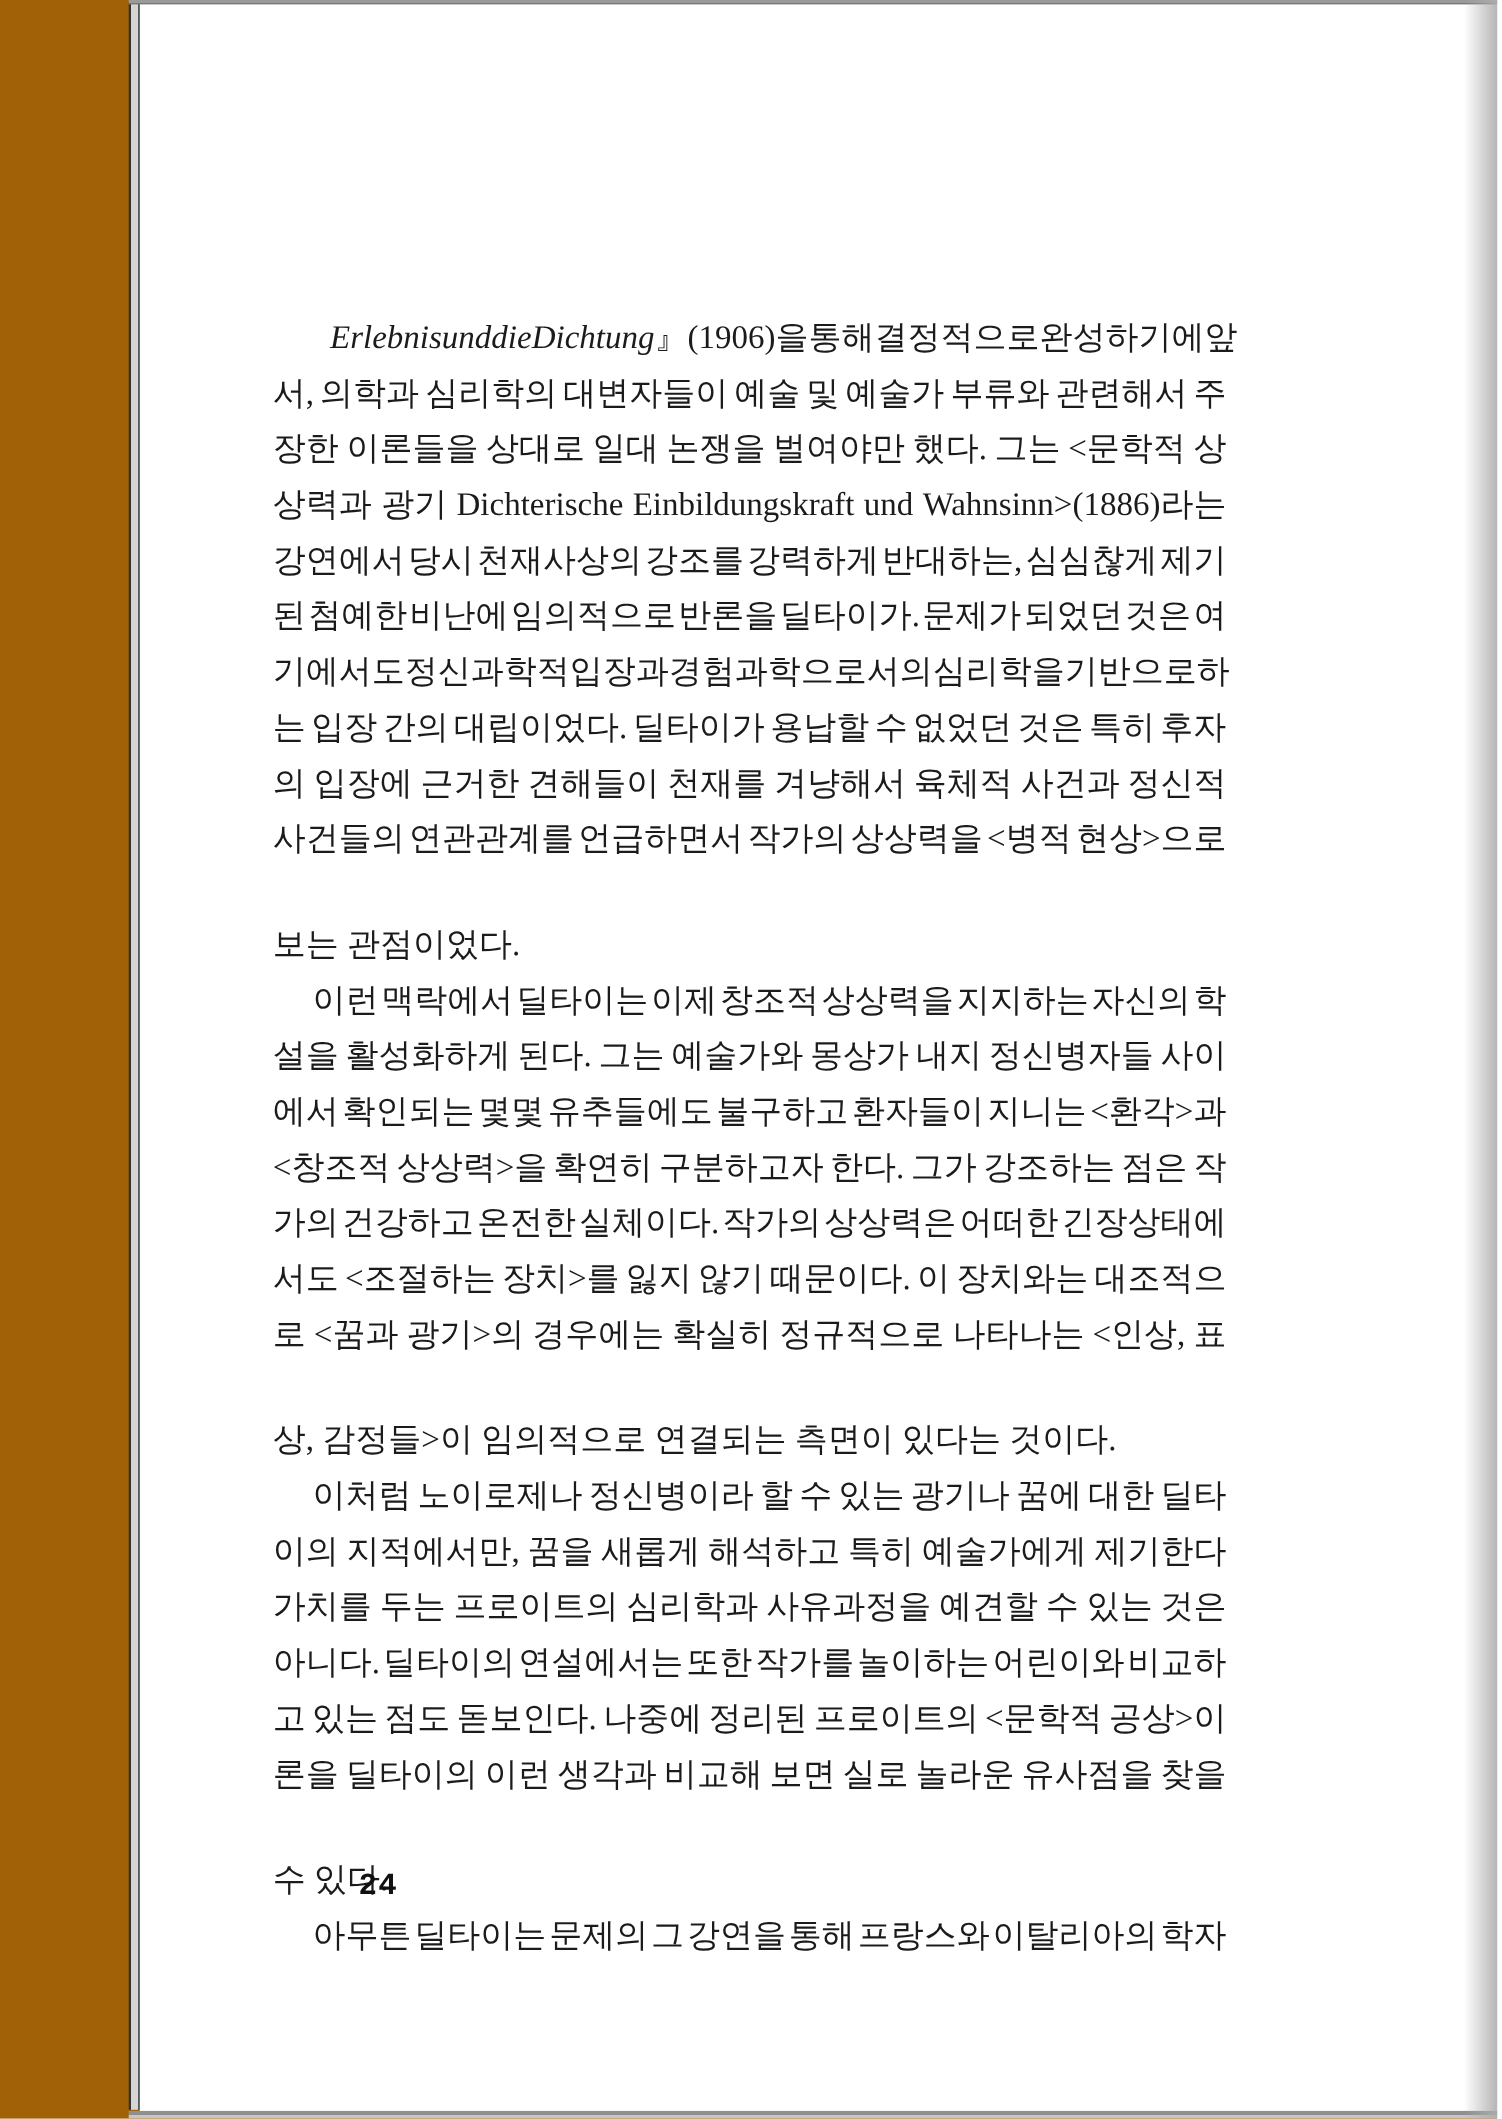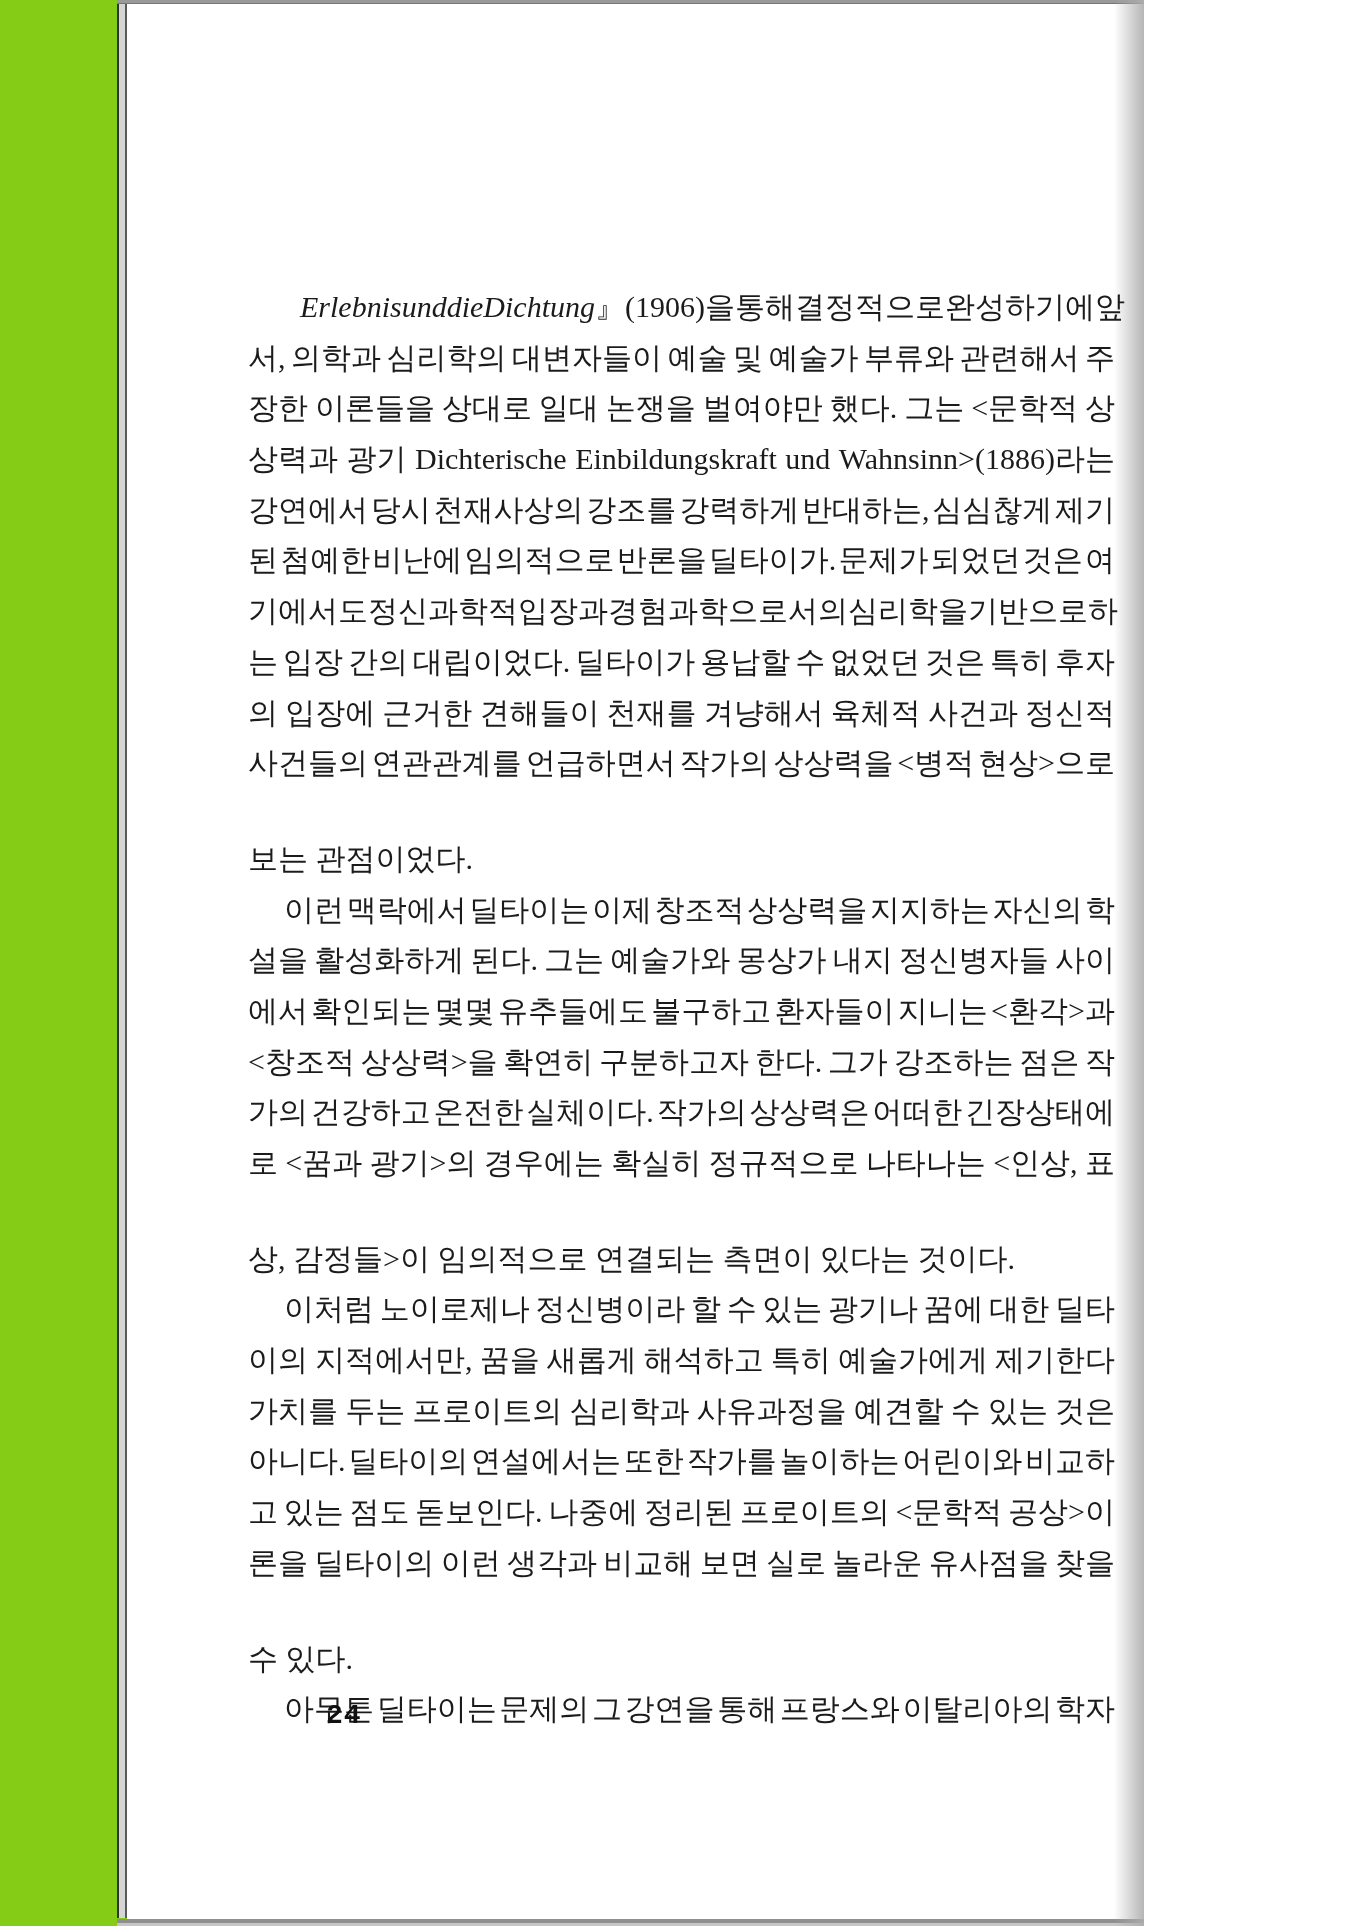--- a/index.html
+++ b/index.html
@@ -1,19 +1,19 @@
 <!DOCTYPE html>
 <html><head>
 <meta charset="utf-8">
 <style>
   html,body{margin:0;padding:0;}
   .stage{
     position:relative;
-    width:1144px;height:1926px;
-    background:#84cc16;
+    width:1361px;height:1926px;
+    background:#a16207;
     overflow:hidden;
     font-family:"Liberation Serif","DejaVu Serif",serif;
   }
   .page{
     position:absolute;
     left:127px;top:3px;
     width:1238px;height:1917px;
     background:#ffffff;
   }
   .edge-left{
@@ -140,20 +140,23 @@
     <div class="line jline">
         <span style="display: contents;"><span class="w">에서</span><span class="w">확인되는</span><span class="w">몇몇</span><span class="w">유추들에도</span><span class="w">불구하고</span><span class="w">환자들이</span><span class="w">지니는</span><span class="w">&lt;환각&gt;과</span></span>
       </div>
     <div class="line jline">
         <span style="display: contents;"><span class="w">&lt;창조적</span><span class="w">상상력&gt;을</span><span class="w">확연히</span><span class="w">구분하고자</span><span class="w">한다.</span><span class="w">그가</span><span class="w">강조하는</span><span class="w">점은</span><span class="w">작</span></span>
       </div>
     <div class="line jline">
         <span style="display: contents;"><span class="w">가의</span><span class="w">건강하고</span><span class="w">온전한</span><span class="w">실체이다.</span><span class="w">작가의</span><span class="w">상상력은</span><span class="w">어떠한</span><span class="w">긴장상태에</span></span>
       </div>
     <div class="line jline">
+        <span style="display: contents;"><span class="w">서도</span><span class="w">&lt;조절하는</span><span class="w">장치&gt;를</span><span class="w">잃지</span><span class="w">않기</span><span class="w">때문이다.</span><span class="w">이</span><span class="w">장치와는</span><span class="w">대조적으</span></span>
+      </div>
+    <div class="line jline">
         <span style="display: contents;"><span class="w">로</span><span class="w">&lt;꿈과</span><span class="w">광기&gt;의</span><span class="w">경우에는</span><span class="w">확실히</span><span class="w">정규적으로</span><span class="w">나타나는</span><span class="w">&lt;인상,</span><span class="w">표</span></span>
       </div>
     <div class="line pend"><span>상, 감정들&gt;이 임의적으로 연결되는 측면이 있다는 것이다.</span></div>
 
     <div class="line jline ind">
         <span style="display: contents;"><span class="w">이처럼</span><span class="w">노이로제나</span><span class="w">정신병이라</span><span class="w">할</span><span class="w">수</span><span class="w">있는</span><span class="w">광기나</span><span class="w">꿈에</span><span class="w">대한</span><span class="w">딜타</span></span>
       </div>
     <div class="line jline">
         <span style="display: contents;"><span class="w">이의</span><span class="w">지적에서만,</span><span class="w">꿈을</span><span class="w">새롭게</span><span class="w">해석하고</span><span class="w">특히</span><span class="w">예술가에게</span><span class="w">제기한다</span></span>
       </div>

